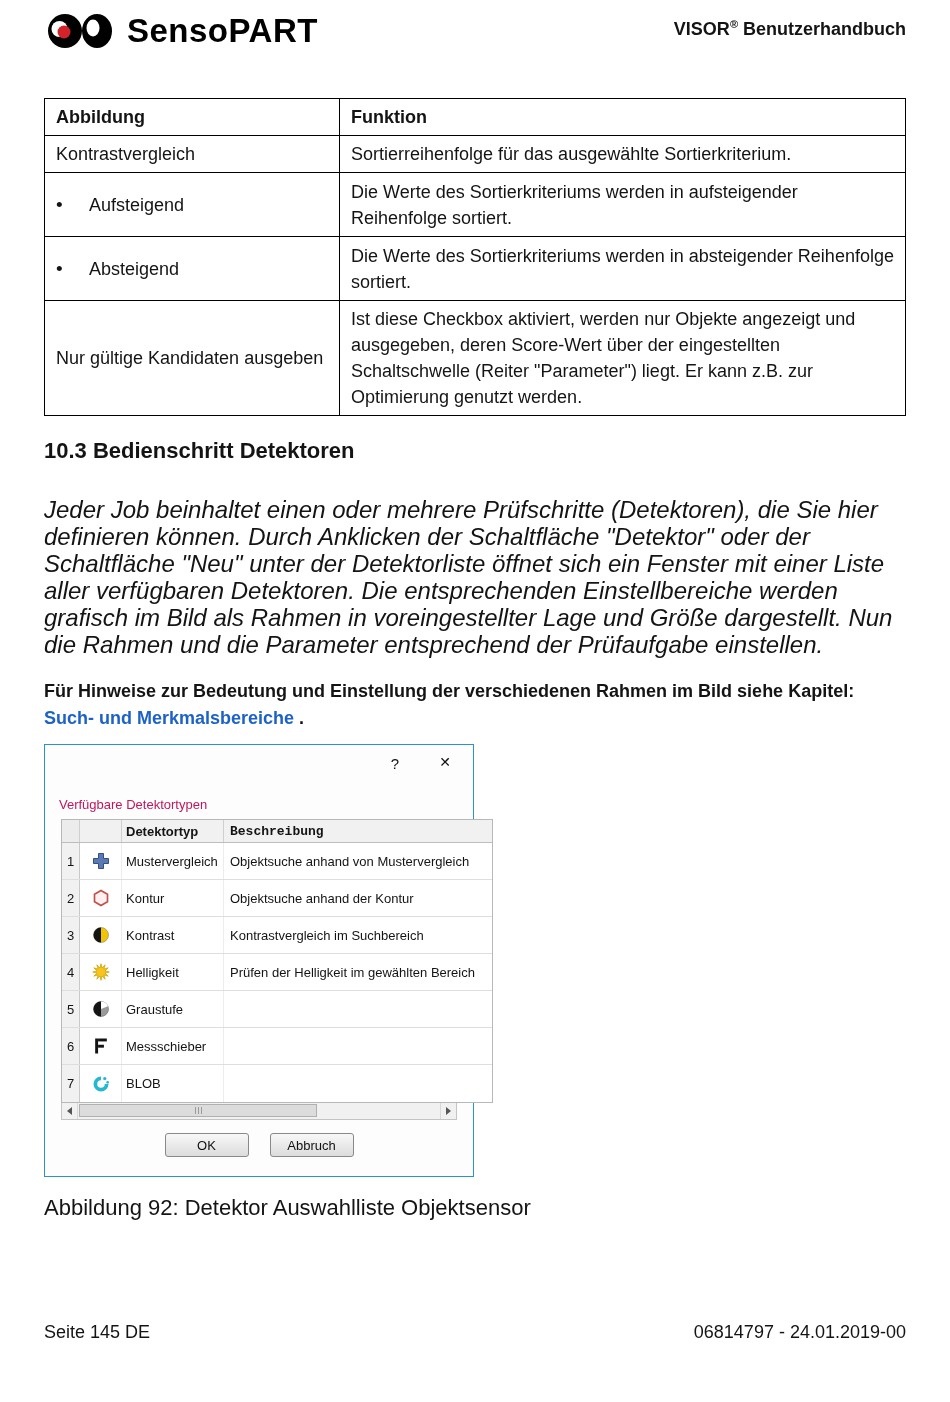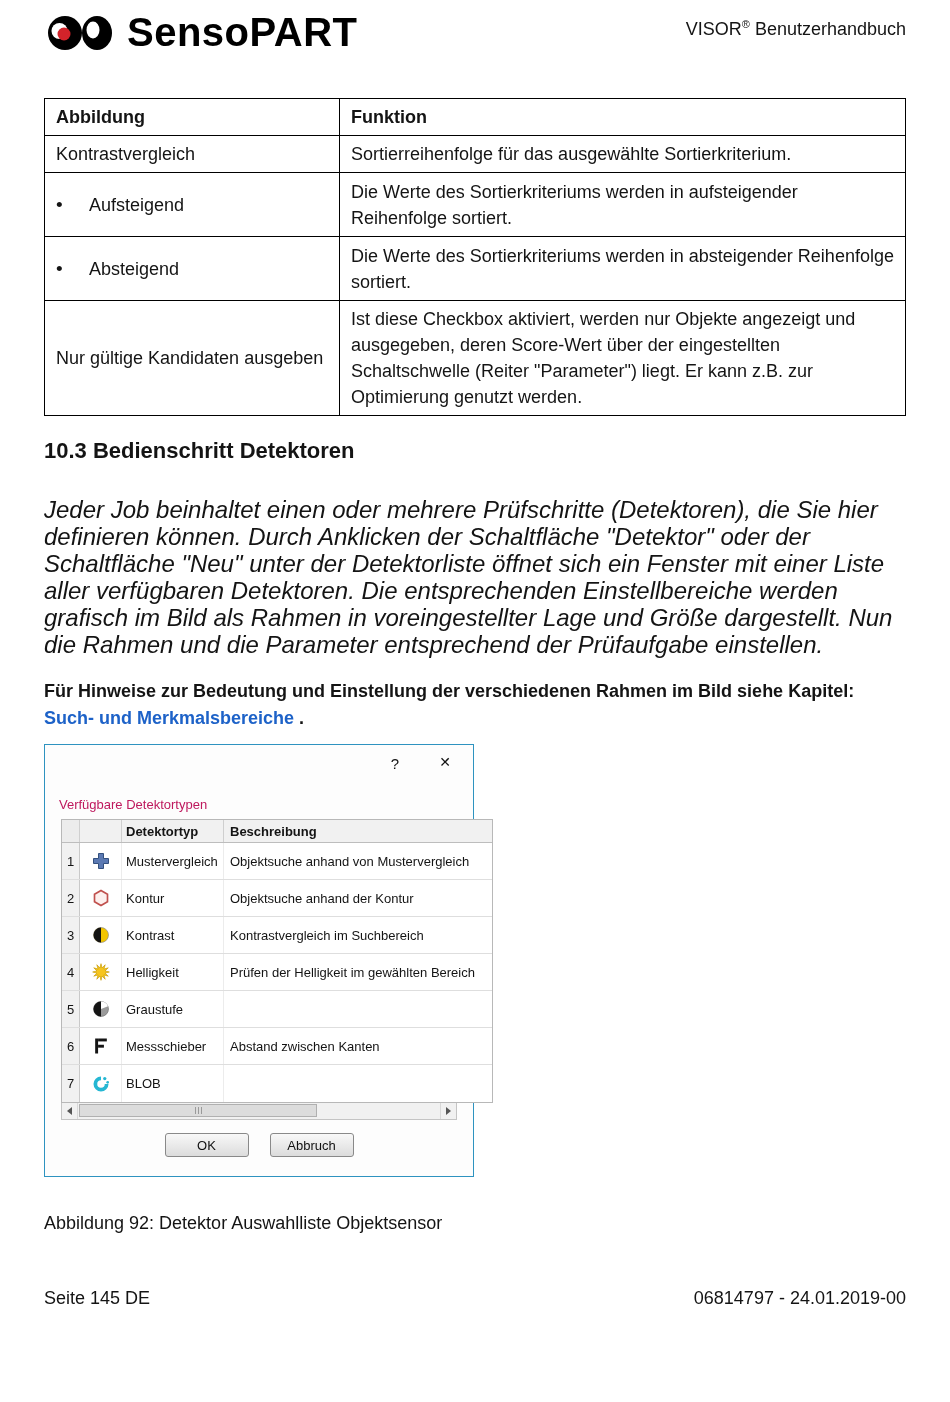--- a/index.html
+++ b/index.html
@@ -3,22 +3,22 @@
 <meta charset="utf-8">
 <style>
   * { margin:0; padding:0; box-sizing:border-box; }
   html,body { width:950px; height:1402px; }
   body { background:#ffffff; font-family:"Liberation Sans", sans-serif; color:#141414; position:relative; overflow:hidden; }
   .page { position:absolute; inset:0; padding:10px 44px 0; }
 
   
   .hdr { display:flex; justify-content:space-between; align-items:flex-start; height:48px; }
   .brand { display:flex; align-items:center; gap:9px; }
-  .brand-text { font-size:40px; font-weight:bold; color:#000; letter-spacing:.5px; }
-  .doc-title { font-size:18px; margin-top:8px; }
+  .brand-text { font-size:33px; font-weight:bold; color:#000; letter-spacing:.5px; }
+  .doc-title { font-size:18px; margin-top:8px;font-weight:bold; }
   .doc-title sup { font-size:11px; }
 
   
   .ptable { width:100%; border-collapse:collapse; margin-top:40px; table-layout:fixed; }
   .ptable th, .ptable td { border:1.6px solid #000; font-size:18px; padding:5px 11px; vertical-align:middle; line-height:26px; text-align:left; }
   .ptable th { font-weight:bold; height:36px; }
   .c1 { width:295px; }
   .row-h37 td { height:37px; }
   .row-h64 td { height:64px; }
   .row-h114 td { height:114px; }
@@ -39,21 +39,21 @@
   .dlg-label { font-size:13px; margin:52px 0 7px 14px; color:#be185d; }
 
   .dtable { width:432px; margin-left:16px; border:1px solid #b8b8b8; background:#fff; font-size:13px; }
   .dhead { display:flex; height:23px; background:#f1f1f1; border-bottom:1px solid #bdbdbd; font-weight:bold; }
   .dc { overflow:hidden; white-space:nowrap; }
   .corner, .numc { flex:0 0 18px; width:18px; }
   .iconc { flex:0 0 42px; width:42px; display:flex; align-items:center; justify-content:center; }
   .typec { flex:0 0 102px; width:102px; padding-left:4px; display:flex; align-items:center; }
   .descc { flex:1; padding-left:6px; display:flex; align-items:center; }
   .dhead .dc { border-right:1px solid #cfcfcf; height:100%; }
-  .dhead .descc { border-right:none; }
+  .dhead .descc { border-right:none;font-family:Liberation Mono, monospace; }
   .dhead .corner { background:#ececec; }
   .drow { display:flex; height:37px; border-bottom:1px solid #dedede; background:#fff; }
   .drow:last-child { border-bottom:none; }
   .numc { background:#f1f1f1; border-right:1px solid #c9c9c9; height:100%; display:flex; align-items:center; justify-content:center; }
   .drow .iconc, .drow .typec { border-right:1px solid #ececec; height:100%; }
   .drow .descc { height:100%; }
 
   
   .dscroll { width:396px; margin-left:16px; height:17px; border:1px solid #c4c4c4; border-top:none; background:#f1f1f1; position:relative; display:flex; align-items:center; }
   .sarrow { width:16px; height:100%; display:flex; align-items:center; justify-content:center; }
@@ -61,23 +61,23 @@
   .sarrow.right { margin-left:auto; border-left:1px solid #d8d8d8; }
   .tri-l { width:0; height:0; border:4px solid transparent; border-right:5px solid #555; border-left:none; }
   .tri-r { width:0; height:0; border:4px solid transparent; border-left:5px solid #555; border-right:none; }
   .sthumb { position:absolute; left:17px; top:1px; height:13px; width:238px; background:#dcdcdc; border:1px solid #b0b0b0; display:flex; align-items:center; justify-content:center; gap:2px; }
   .sthumb i { display:block; width:1px; height:7px; background:#9a9a9a; }
 
   
   .dbuttons { display:flex; justify-content:center; gap:21px; margin-top:13px; }
   .dbtn { width:84px; height:24px; font-size:13px; font-family:"Liberation Sans", sans-serif; border:1px solid #898989; border-radius:3px; background:linear-gradient(#f8f8f8,#dcdcdc); color:#111; }
 
-  .caption { font-size:18px; margin-top:36px; }
-
-  .footer { position:absolute; left:44px; right:44px; top:1288px; display:flex; justify-content:space-between; font-size:18px; }
+  .caption { font-size:22px; margin-top:18px; }
+
+  .footer { position:absolute; left:44px; right:44px; top:1322px; display:flex; justify-content:space-between; font-size:18px; }
 
   .icon20 { width:20px; height:20px; display:block; }
 </style>
 </head>
 <body>
 
 <div class="page">
 
   <div class="hdr">
     <div class="brand">
@@ -202,21 +202,20 @@
       <div class="drow">
         <div class="dc numc">6</div>
         <div class="dc iconc">
           <svg class="icon20" viewBox="0 0 24 24">
               <rect x="5" y="3" width="3.5" height="18" fill="#141414"></rect>
               <rect x="8.5" y="3" width="10.5" height="3.5" fill="#141414"></rect>
               <rect x="8.5" y="10.5" width="7" height="3.5" fill="#141414"></rect>
             </svg>
         </div>
         <div class="dc typec">Messschieber</div>
-        <div class="dc descc">Abstand zwischen Kanten</div>
       </div>
 
       <div class="drow">
         <div class="dc numc">7</div>
         <div class="dc iconc">
           <svg class="icon20" viewBox="0 0 24 24">
               <path d="M12 3a9 9 0 1 0 9 9h-4.5a4.5 4.5 0 1 1-4.5-4.5z" fill="#25b7d3"></path>
               <circle cx="16.5" cy="5.5" r="2" fill="#25b7d3"></circle>
               <circle cx="20" cy="10" r="1.6" fill="#25b7d3"></circle>
             </svg>

